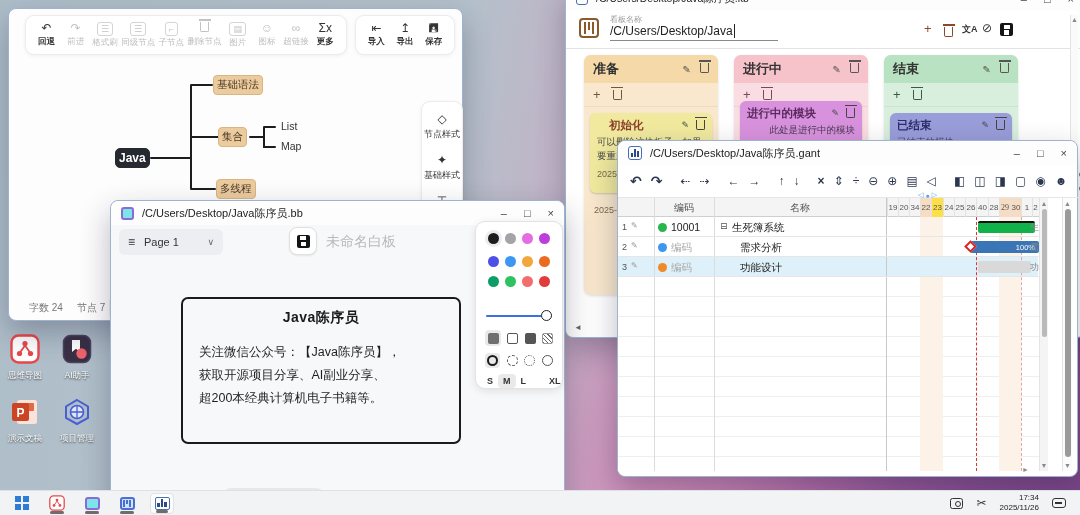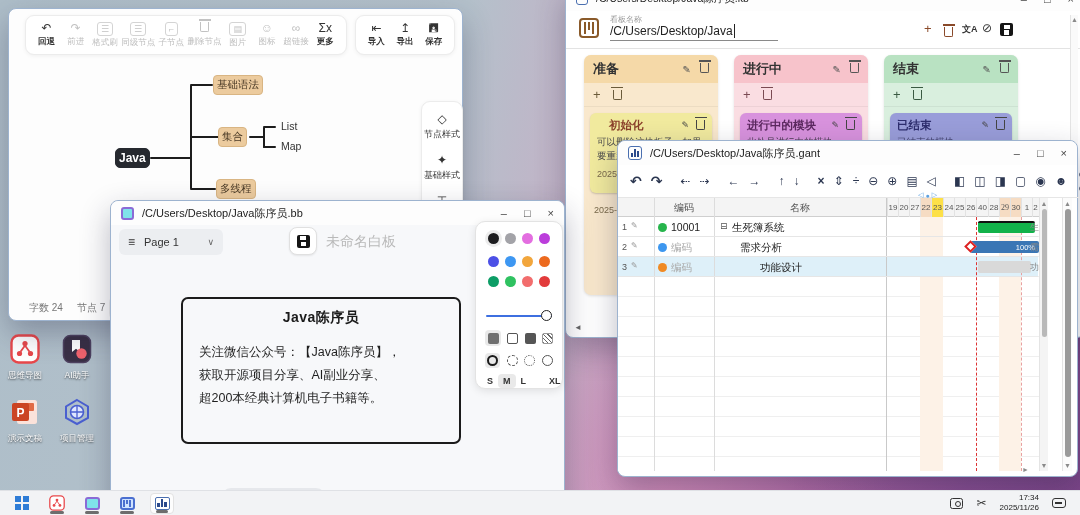--- a/index.html
+++ b/index.html
@@ -281,21 +281,21 @@
       <span class="tools">
         <span>✎</span>
         <span><span class="i-trash"></span></span>
       </span>
     </div>
     <div style="height:24px;display:flex;align-items:center;gap:12px;padding:0 9px;color:#7a4a52;border-bottom:1px solid rgba(0,0,0,.05);">
       <span style="font-size:13px;">+</span>
       <span><span class="i-trash"></span></span>
     </div>
   </div>
-  <div class="kb-card" style="left: 174px; top: 126px; width: 122px; height: 46px; background: rgb(216, 146, 221);">
+  <div class="kb-card" style="left: 174px; top: 114px; width: 122px; height: 46px; background: rgb(216, 146, 221); text-align: right;">
     <div class="t" style="color: rgb(92, 41, 96);">
       <span>进行中的模块</span>
       <span class="tools">
           <span>✎</span>
           <span><span class="i-trash"></span></span>
         </span>
     </div>
     <div class="b" style="color:#4a3a52;">此处是进行中的模块</div>
   </div>
 
@@ -470,21 +470,21 @@
     <div class="abs" style="left:381px;top:19px;width:22px;height:254px;background:#fdf2e7;"></div>
 
     <div class="abs" style="left:0;top:59px;width:420px;height:20px;background:#def0f9;"></div>
 
     <div class="abs" style="left:0;top:0;width:430px;height:19px;background:#f4f4f4;border-bottom:1px solid #cfcfcf;"></div>
     <div class="abs" style="left:36px;top:0;width:60px;height:19px;font-size:10px;color:#555;display:flex;align-items:center;justify-content:center;">编码</div>
     <div class="abs" style="left:96px;top:0;width:172px;height:19px;font-size:10px;color:#555;display:flex;align-items:center;justify-content:center;">名称</div>
 
     <span class="g-hcell" style="left:269px;width:11px;">19</span>
     <span class="g-hcell" style="left:280px;width:11px;">20</span>
-    <span class="g-hcell" style="left:291px;width:11px;">27</span>
+    <span class="g-hcell" style="left:291px;width:11px;">34</span>
     <span class="g-hcell" style="left:302px;width:11px;background:#f6dcc3;">22</span>
     <span class="g-hcell" style="left:313px;width:12px;background:#fde047;">23</span>
     <span class="g-hcell" style="left:325px;width:11px;">24</span>
     <span class="g-hcell" style="left:336px;width:11px;">25</span>
     <span class="g-hcell" style="left:347px;width:11px;">26</span>
     <span class="g-hcell" style="left:358px;width:12px;">40</span>
     <span class="g-hcell" style="left:370px;width:11px;">28</span>
     <span class="g-hcell" style="left:381px;width:11px;background:#f6dcc3;font-family:Liberation Serif, serif;">29</span>
     <span class="g-hcell" style="left:392px;width:11px;background:#f6dcc3;">30</span>
     <span class="g-hcell" style="left:403px;width:11px;">1</span>
@@ -510,21 +510,21 @@
       <span class="abs" style="left:13px;top:4px;font-size:8px;color:#999;">✎</span>
       <span class="abs g-dot" style="left: 40px; top: 5.5px; background: rgb(61, 151, 239);"></span>
       <span class="abs" style="left:53px;top:4px;font-size:10.5px;color:#aaa;">编码</span>
       <span class="abs" style="left:122px;top:4px;font-size:10.5px;color:#222;">需求分析</span>
     </div>
     <div class="abs" style="left:0;top:59px;width:420px;height:20px;border-bottom:1px solid #e6e6e6;">
       <span class="abs g-row-num" style="left:4px;top:5px;">3</span>
       <span class="abs" style="left:13px;top:4px;font-size:8px;color:#999;">✎</span>
       <span class="abs g-dot" style="left: 40px; top: 5.5px; background: rgb(240, 138, 36);"></span>
       <span class="abs" style="left:53px;top:4px;font-size:10.5px;color:#aaa;">编码</span>
-      <span class="abs" style="left:122px;top:4px;font-size:10.5px;color:#222;margin-left:20px;">功能设计</span>
+      <span class="abs" style="left:122px;top:4px;font-size:10.5px;color:#222;">功能设计</span>
     </div>
 
     <div class="bar" style="left: 360px; top: 23px; width: 57px; border-top: 2.5px solid rgb(17, 17, 17); background: rgb(18, 178, 74);"></div>
     <div class="bar" style="left: 352px; top: 43px; width: 69px; display: flex; align-items: center; justify-content: flex-end; padding-right: 4px; background: rgb(58, 118, 181);">
       <span style="font-size:7.5px;color:#fff;">100%</span>
     </div>
     <div class="abs" style="left:348px;top:44px;width:9px;height:9px;background:#fff;border:2px solid #d22;transform:rotate(45deg);"></div>
     <div class="bar" style="left: 360px; top: 63px; width: 53px; background: rgb(217, 217, 217);"></div>
 
     <span class="abs" style="left:412px;top:23px;width:9px;font-size:9px;color:#888;overflow:hidden;">生</span>

